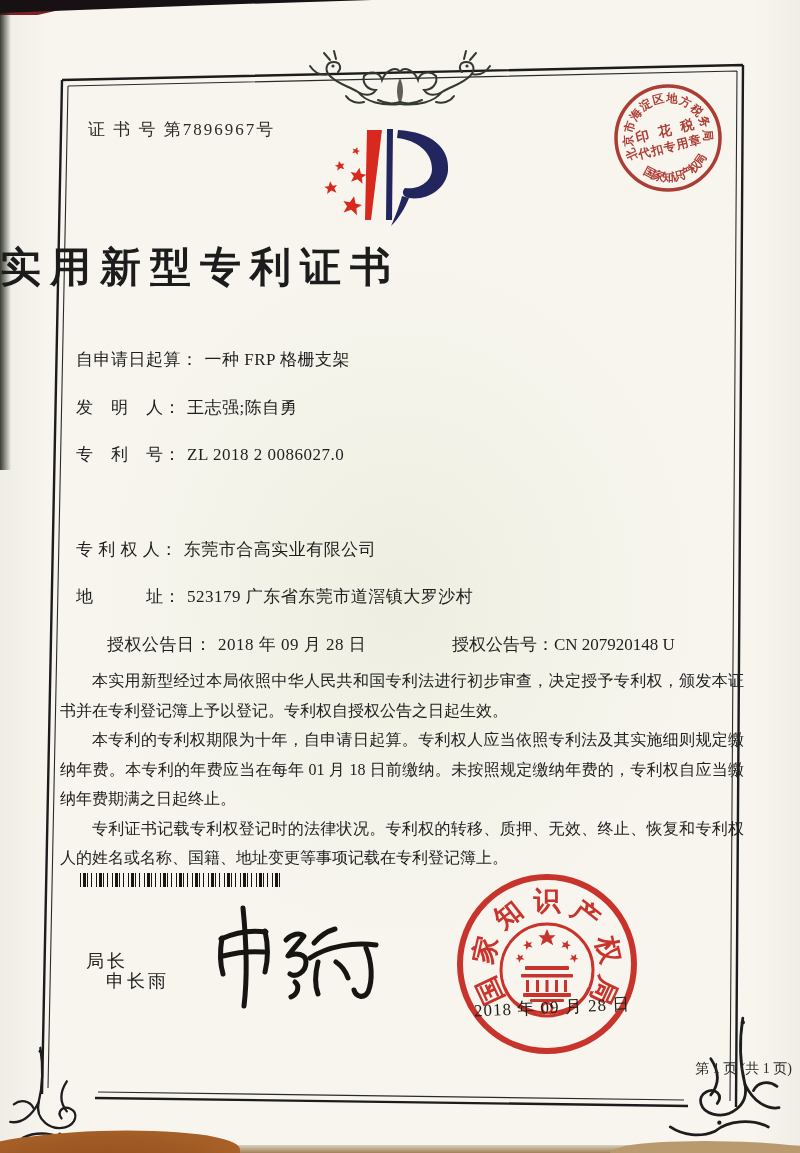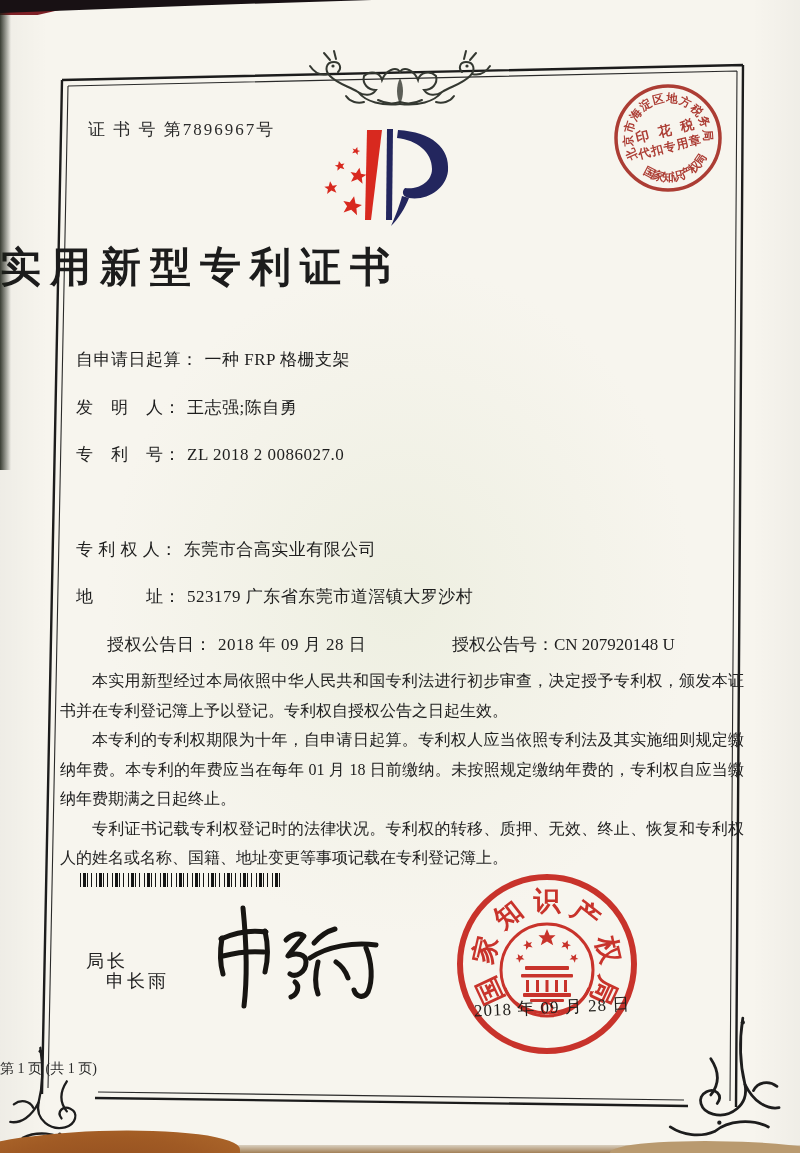--- a/index.html
+++ b/index.html
@@ -46,21 +46,21 @@
       #151515 0 1.5px, transparent 1.5px 3px,
       #151515 3px 6px, transparent 6px 7.5px,
       #151515 7.5px 8.5px, transparent 8.5px 11px,
       #151515 11px 12.5px, transparent 12.5px 16px);}
   .director-title{left:86px;top:933px;font-size:18px;color:#222;letter-spacing:3px;z-index:3;
     font-family:"Liberation Sans","DejaVu Sans",sans-serif;margin-top:16px;}
   .director-name{left:86px;top:969px;font-size:18px;color:#222;letter-spacing:3px;z-index:3;
     font-family:"Liberation Sans","DejaVu Sans",sans-serif;margin-left:20px;}
   .sealdate{left:474px;top:996px;font-size:17px;color:#1f1d1a;letter-spacing:1px;z-index:5;
     transform:rotate(-2.5deg);white-space:nowrap;}
-  .footer{left:0;top:1060px;width:760px;text-align:left;font-size:14px;color:#2a2a2a;z-index:3;}
+  .footer{left:0;top:1060px;width:760px;text-align:right;font-size:14px;color:#2a2a2a;z-index:3;padding-left:32px;}
   svg text{font-family:"Liberation Serif","DejaVu Serif",serif;}
 </style>
 </head>
 <body>
 
 <div class="page">
 
   <div class="edge-top-red"></div>
   <div class="edge-top"></div>
   <div class="edge-left"></div>

